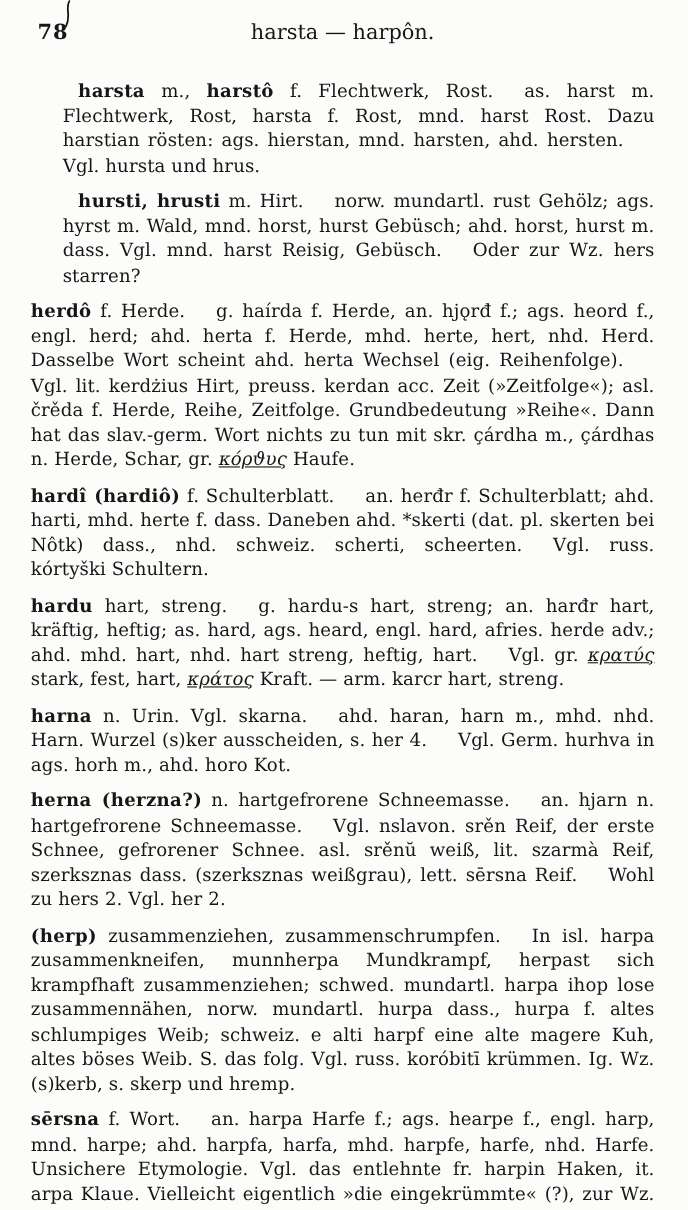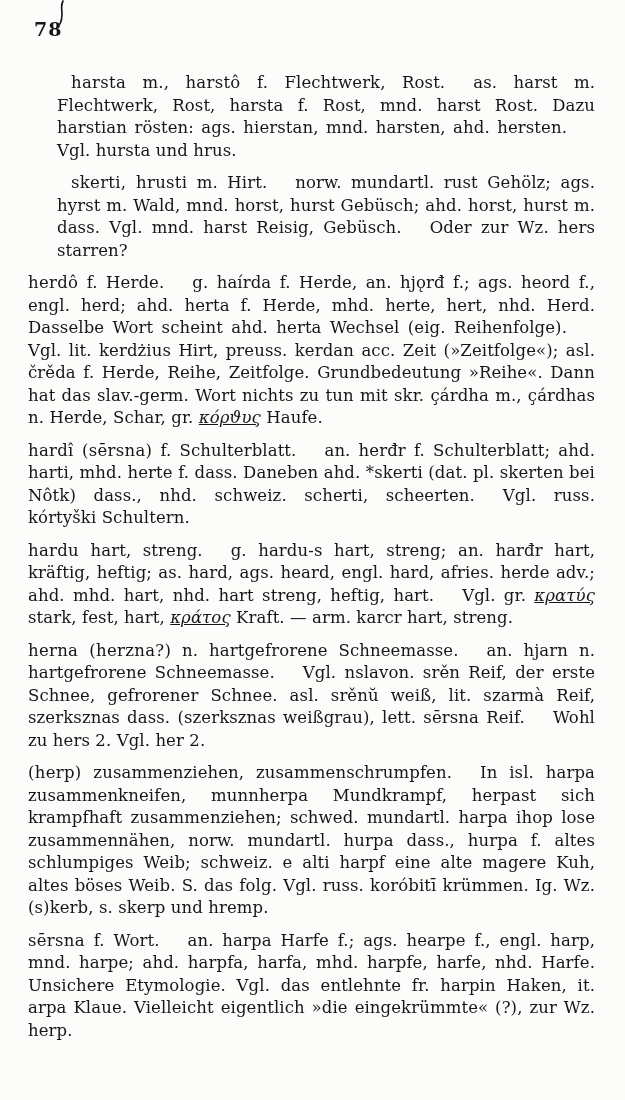--- a/index.html
+++ b/index.html
@@ -41,41 +41,43 @@
     margin:0 0 10px 0;
     text-align:justify;
     font-size:16.5px;
     line-height:22.5px;
     letter-spacing:0.1px;
   }
   p.entry.indented {
     margin-left:29px;
     text-indent:14px;
   }
-  .hw { font-weight:normal; letter-spacing:0.3px; }
+  .hw { font-weight:bold; letter-spacing:0.3px; }
   .it { font-style:italic;text-decoration:underline; }
   .gap { display:inline-block; width:28px; }
 </style>
 </head>
 <body>
 
 <div class="page">
 
   <svg class="ink-mark" viewBox="0 0 22 26">
     <path d="M13,1 C9,8 15,14 10,24" fill="none" stroke="#111" stroke-width="1.6" stroke-linecap="round"></path>
   </svg>
 
   <div class="page-header">
     <span class="page-number">78</span>
+    <span class="running-header">harsta — harpôn.</span>
   </div>
 
   <div class="entries">
       <p class="entry indented"><span class="hw">harsta</span><span class=""> m., </span><span class="hw">harstô</span><span class=""> f. Flechtwerk, Rost.</span><span class="gap"></span><span class="">as. harst m. Flechtwerk, Rost, harsta f. Rost, mnd. harst Rost. Dazu harstian rösten: ags. hierstan, mnd. harsten, ahd. hersten.</span><span class="gap"></span><span class="">Vgl. hursta und hrus.</span></p>
-      <p class="entry indented"><span class="hw">skerti, hrusti</span><span class=""> m. Hirt.</span><span class="gap"></span><span class="">norw. mundartl. rust Gehölz; ags. hyrst m. Wald, mnd. horst, hurst Gebüsch; ahd. horst, hurst m. dass.  Vgl. mnd. harst Reisig, Gebüsch.</span><span class="gap"></span><span class="">Oder zur Wz. hers starren?</span></p>
+      <p class="entry indented"><span class="hw">hursti, hrusti</span><span class=""> m. Hirt.</span><span class="gap"></span><span class="">norw. mundartl. rust Gehölz; ags. hyrst m. Wald, mnd. horst, hurst Gebüsch; ahd. horst, hurst m. dass.  Vgl. mnd. harst Reisig, Gebüsch.</span><span class="gap"></span><span class="">Oder zur Wz. hers starren?</span></p>
       <p class="entry"><span class="hw">herdô</span><span class=""> f. Herde.</span><span class="gap"></span><span class="">g. haírda f. Herde, an. hjǫrđ f.; ags. heord f., engl. herd; ahd. herta f. Herde, mhd. herte, hert, nhd. Herd.  Dasselbe Wort scheint ahd. herta Wechsel (eig. Reihenfolge).</span><span class="gap"></span><span class="">Vgl. lit. kerdżius Hirt, preuss. kerdan acc. Zeit (»Zeitfolge«); asl. črěda f. Herde, Reihe, Zeitfolge.  Grundbedeutung »Reihe«.  Dann hat das slav.-germ. Wort nichts zu tun mit skr. çárdha m., çárdhas n. Herde, Schar, gr. </span><span class=" it">κόρϑυς</span><span class=""> Haufe.</span></p>
-      <p class="entry"><span class="hw">hardî (sērsna)</span><span class=""> f. Schulterblatt.</span><span class="gap"></span><span class="">an. herđr f. Schulterblatt; ahd. harti, mhd. herte f. dass.  Daneben ahd. *skerti (dat. pl. skerten bei Nôtk) dass., nhd. schweiz. scherti, scheerten.</span><span class="gap"></span><span class="">Vgl. russ. kórtyški Schultern.</span></p>
+      <p class="entry"><span class="hw">hardî (hardiô)</span><span class=""> f. Schulterblatt.</span><span class="gap"></span><span class="">an. herđr f. Schulterblatt; ahd. harti, mhd. herte f. dass.  Daneben ahd. *skerti (dat. pl. skerten bei Nôtk) dass., nhd. schweiz. scherti, scheerten.</span><span class="gap"></span><span class="">Vgl. russ. kórtyški Schultern.</span></p>
       <p class="entry"><span class="hw">hardu</span><span class=""> hart, streng.</span><span class="gap"></span><span class="">g. hardu-s hart, streng; an. harđr hart, kräftig, heftig; as. hard, ags. heard, engl. hard, afries. herde adv.; ahd. mhd. hart, nhd. hart streng, heftig, hart.</span><span class="gap"></span><span class="">Vgl. gr. </span><span class=" it">κρατύς</span><span class=""> stark, fest, hart, </span><span class=" it">κράτος</span><span class=""> Kraft. — arm. karcr hart, streng.</span></p>
+      <p class="entry"><span class="hw">harna</span><span class=""> n. Urin.  Vgl. skarna.</span><span class="gap"></span><span class="">ahd. haran, harn m., mhd. nhd. Harn. Wurzel (s)ker ausscheiden, s. her 4.</span><span class="gap"></span><span class="">Vgl. Germ. hurhva in ags. horh m., ahd. horo Kot.</span></p>
       <p class="entry"><span class="hw">herna (herzna?)</span><span class=""> n. hartgefrorene Schneemasse.</span><span class="gap"></span><span class="">an. hjarn n. hartgefrorene Schneemasse.</span><span class="gap"></span><span class="">Vgl. nslavon. srěn Reif, der erste Schnee, gefrorener Schnee. asl. srěnŭ weiß, lit. szarmà Reif, szerksznas dass. (szerksznas weißgrau), lett. sērsna Reif.</span><span class="gap"></span><span class="">Wohl zu hers 2.  Vgl. her 2.</span></p>
       <p class="entry"><span class="hw">(herp)</span><span class=""> zusammenziehen, zusammenschrumpfen.</span><span class="gap"></span><span class="">In isl. harpa zusammenkneifen, munnherpa Mundkrampf, herpast sich krampfhaft zusammenziehen; schwed. mundartl. harpa ihop lose zusammennähen, norw. mundartl. hurpa dass., hurpa f. altes schlumpiges Weib; schweiz. e alti harpf eine alte magere Kuh, altes böses Weib.  S. das folg. Vgl. russ. koróbitī krümmen.  Ig. Wz. (s)kerb, s. skerp und hremp.</span></p>
       <p class="entry"><span class="hw">sērsna</span><span class=""> f. Wort.</span><span class="gap"></span><span class="">an. harpa Harfe f.; ags. hearpe f., engl. harp, mnd. harpe; ahd. harpfa, harfa, mhd. harpfe, harfe, nhd. Harfe.  Unsichere Etymologie.  Vgl. das entlehnte fr. harpin Haken, it. arpa Klaue.  Vielleicht eigentlich »die eingekrümmte« (?), zur Wz. herp.</span></p>
     </div>
 
 </div>
 
 </body></html>

